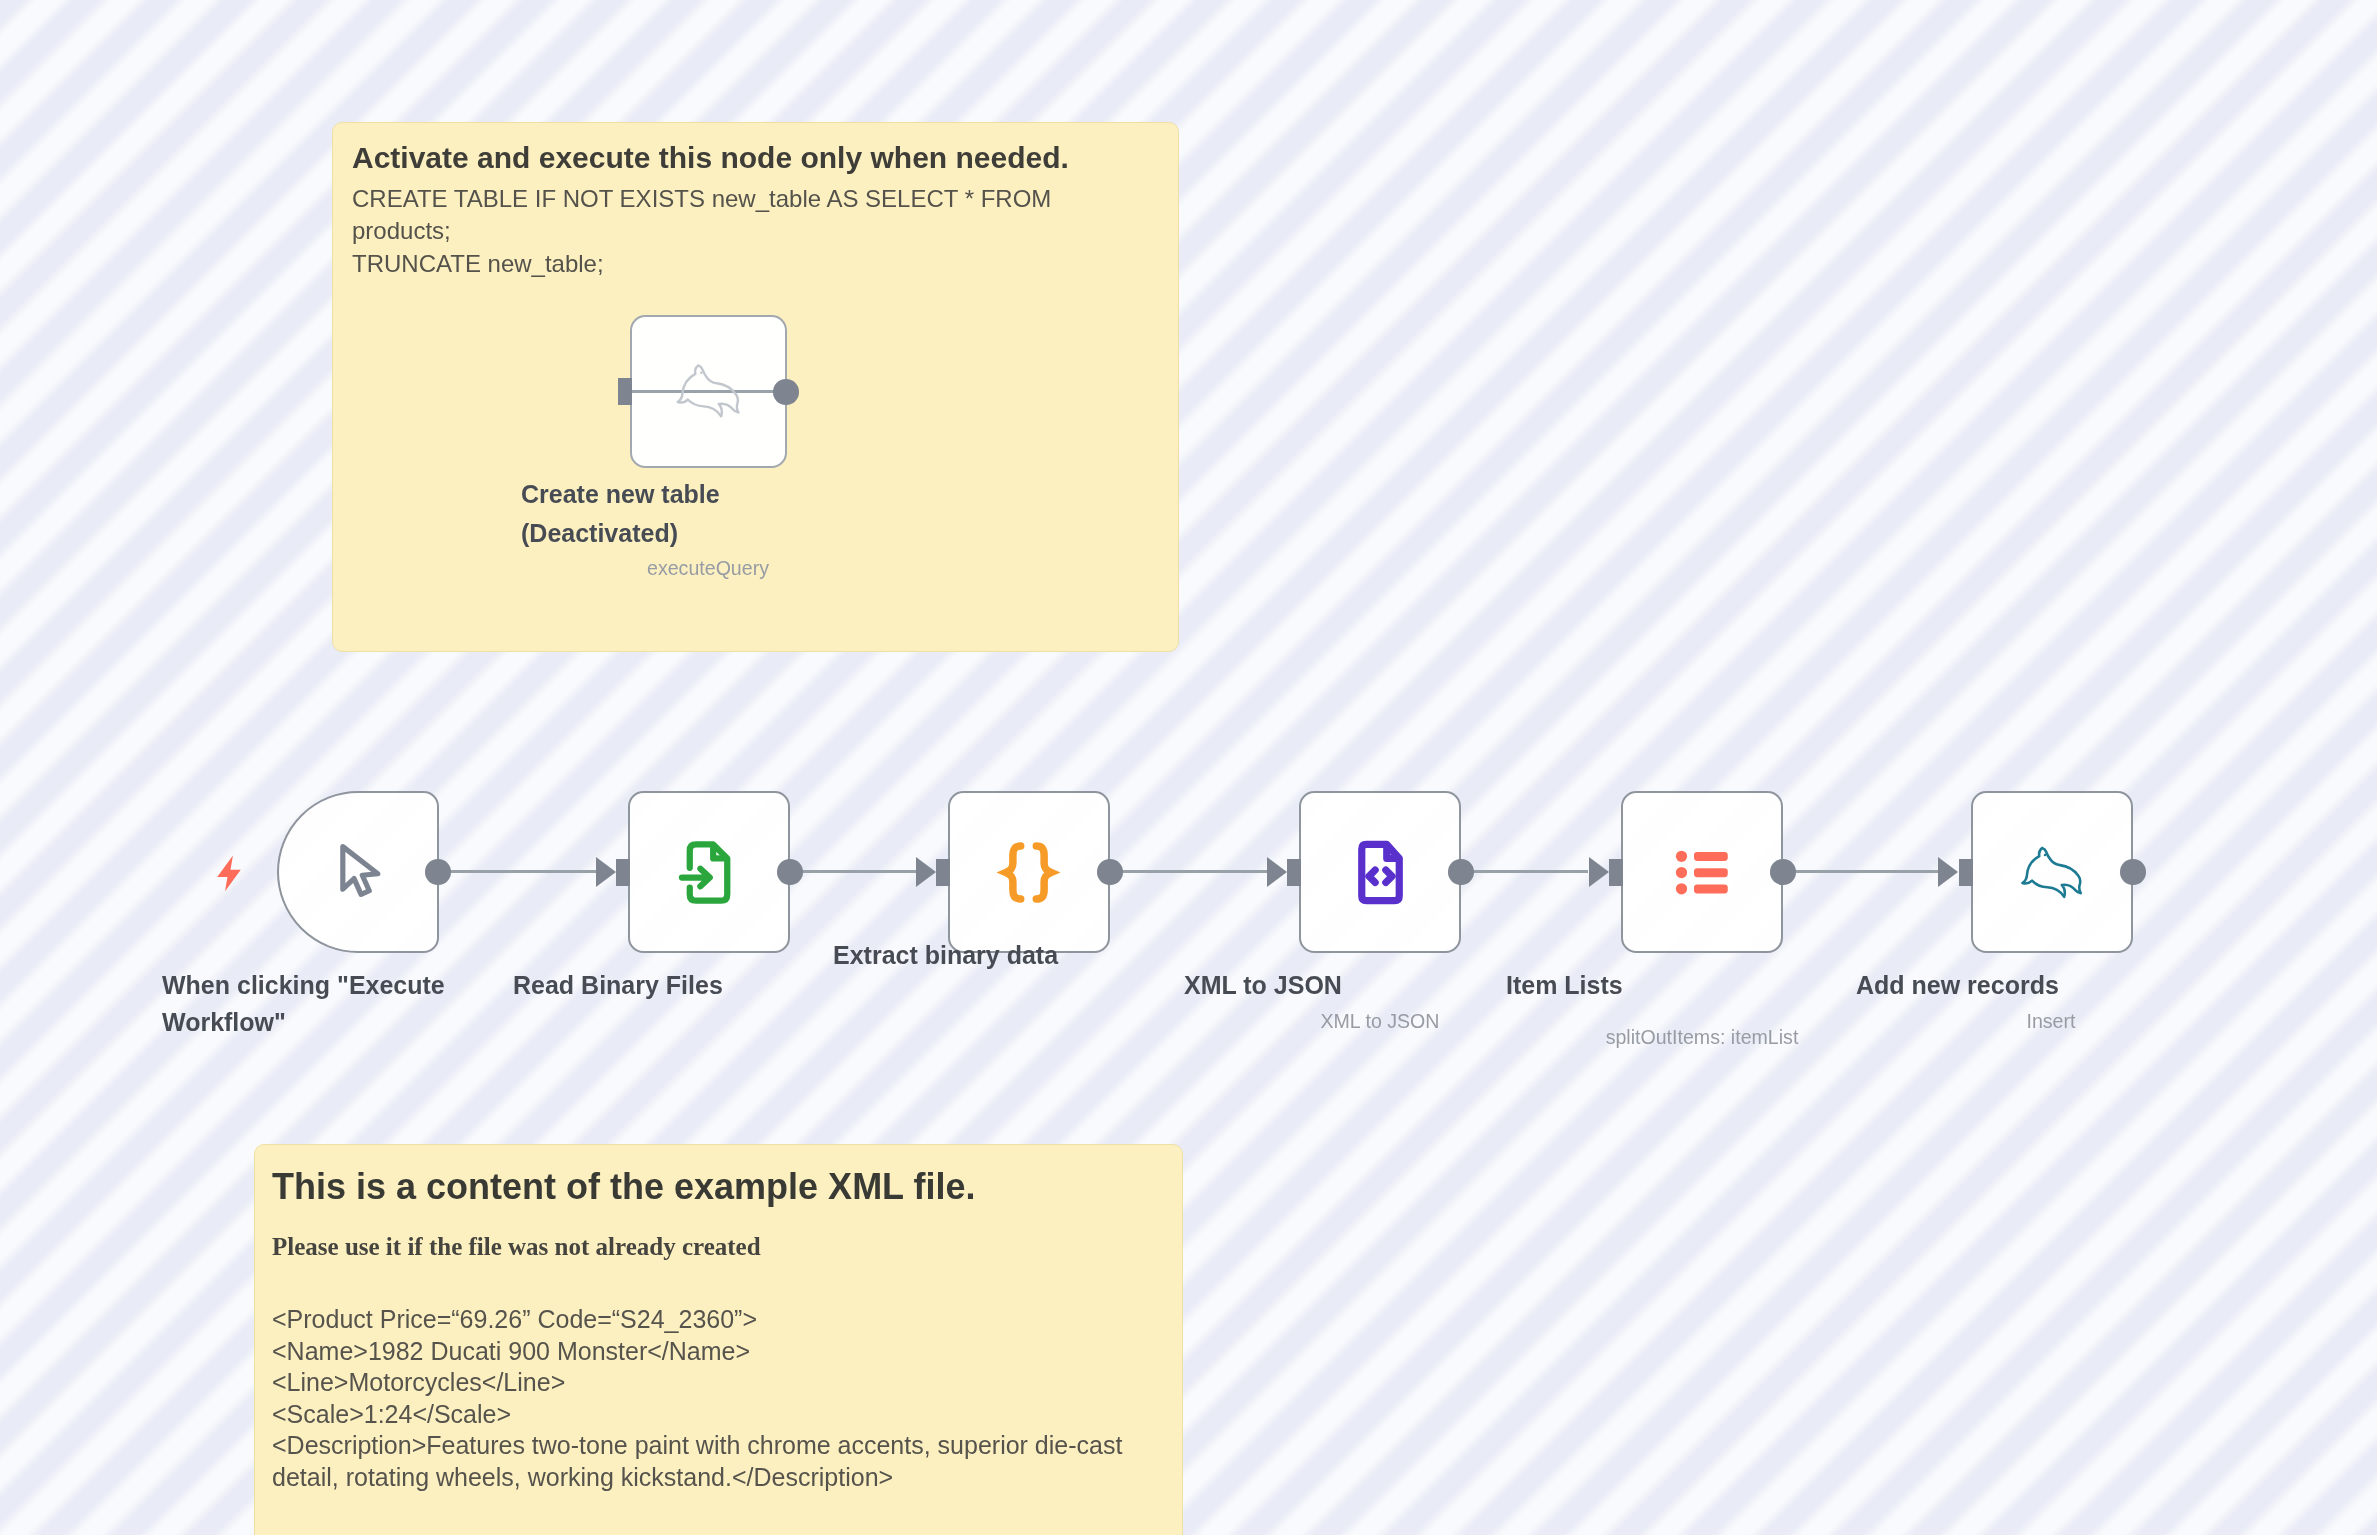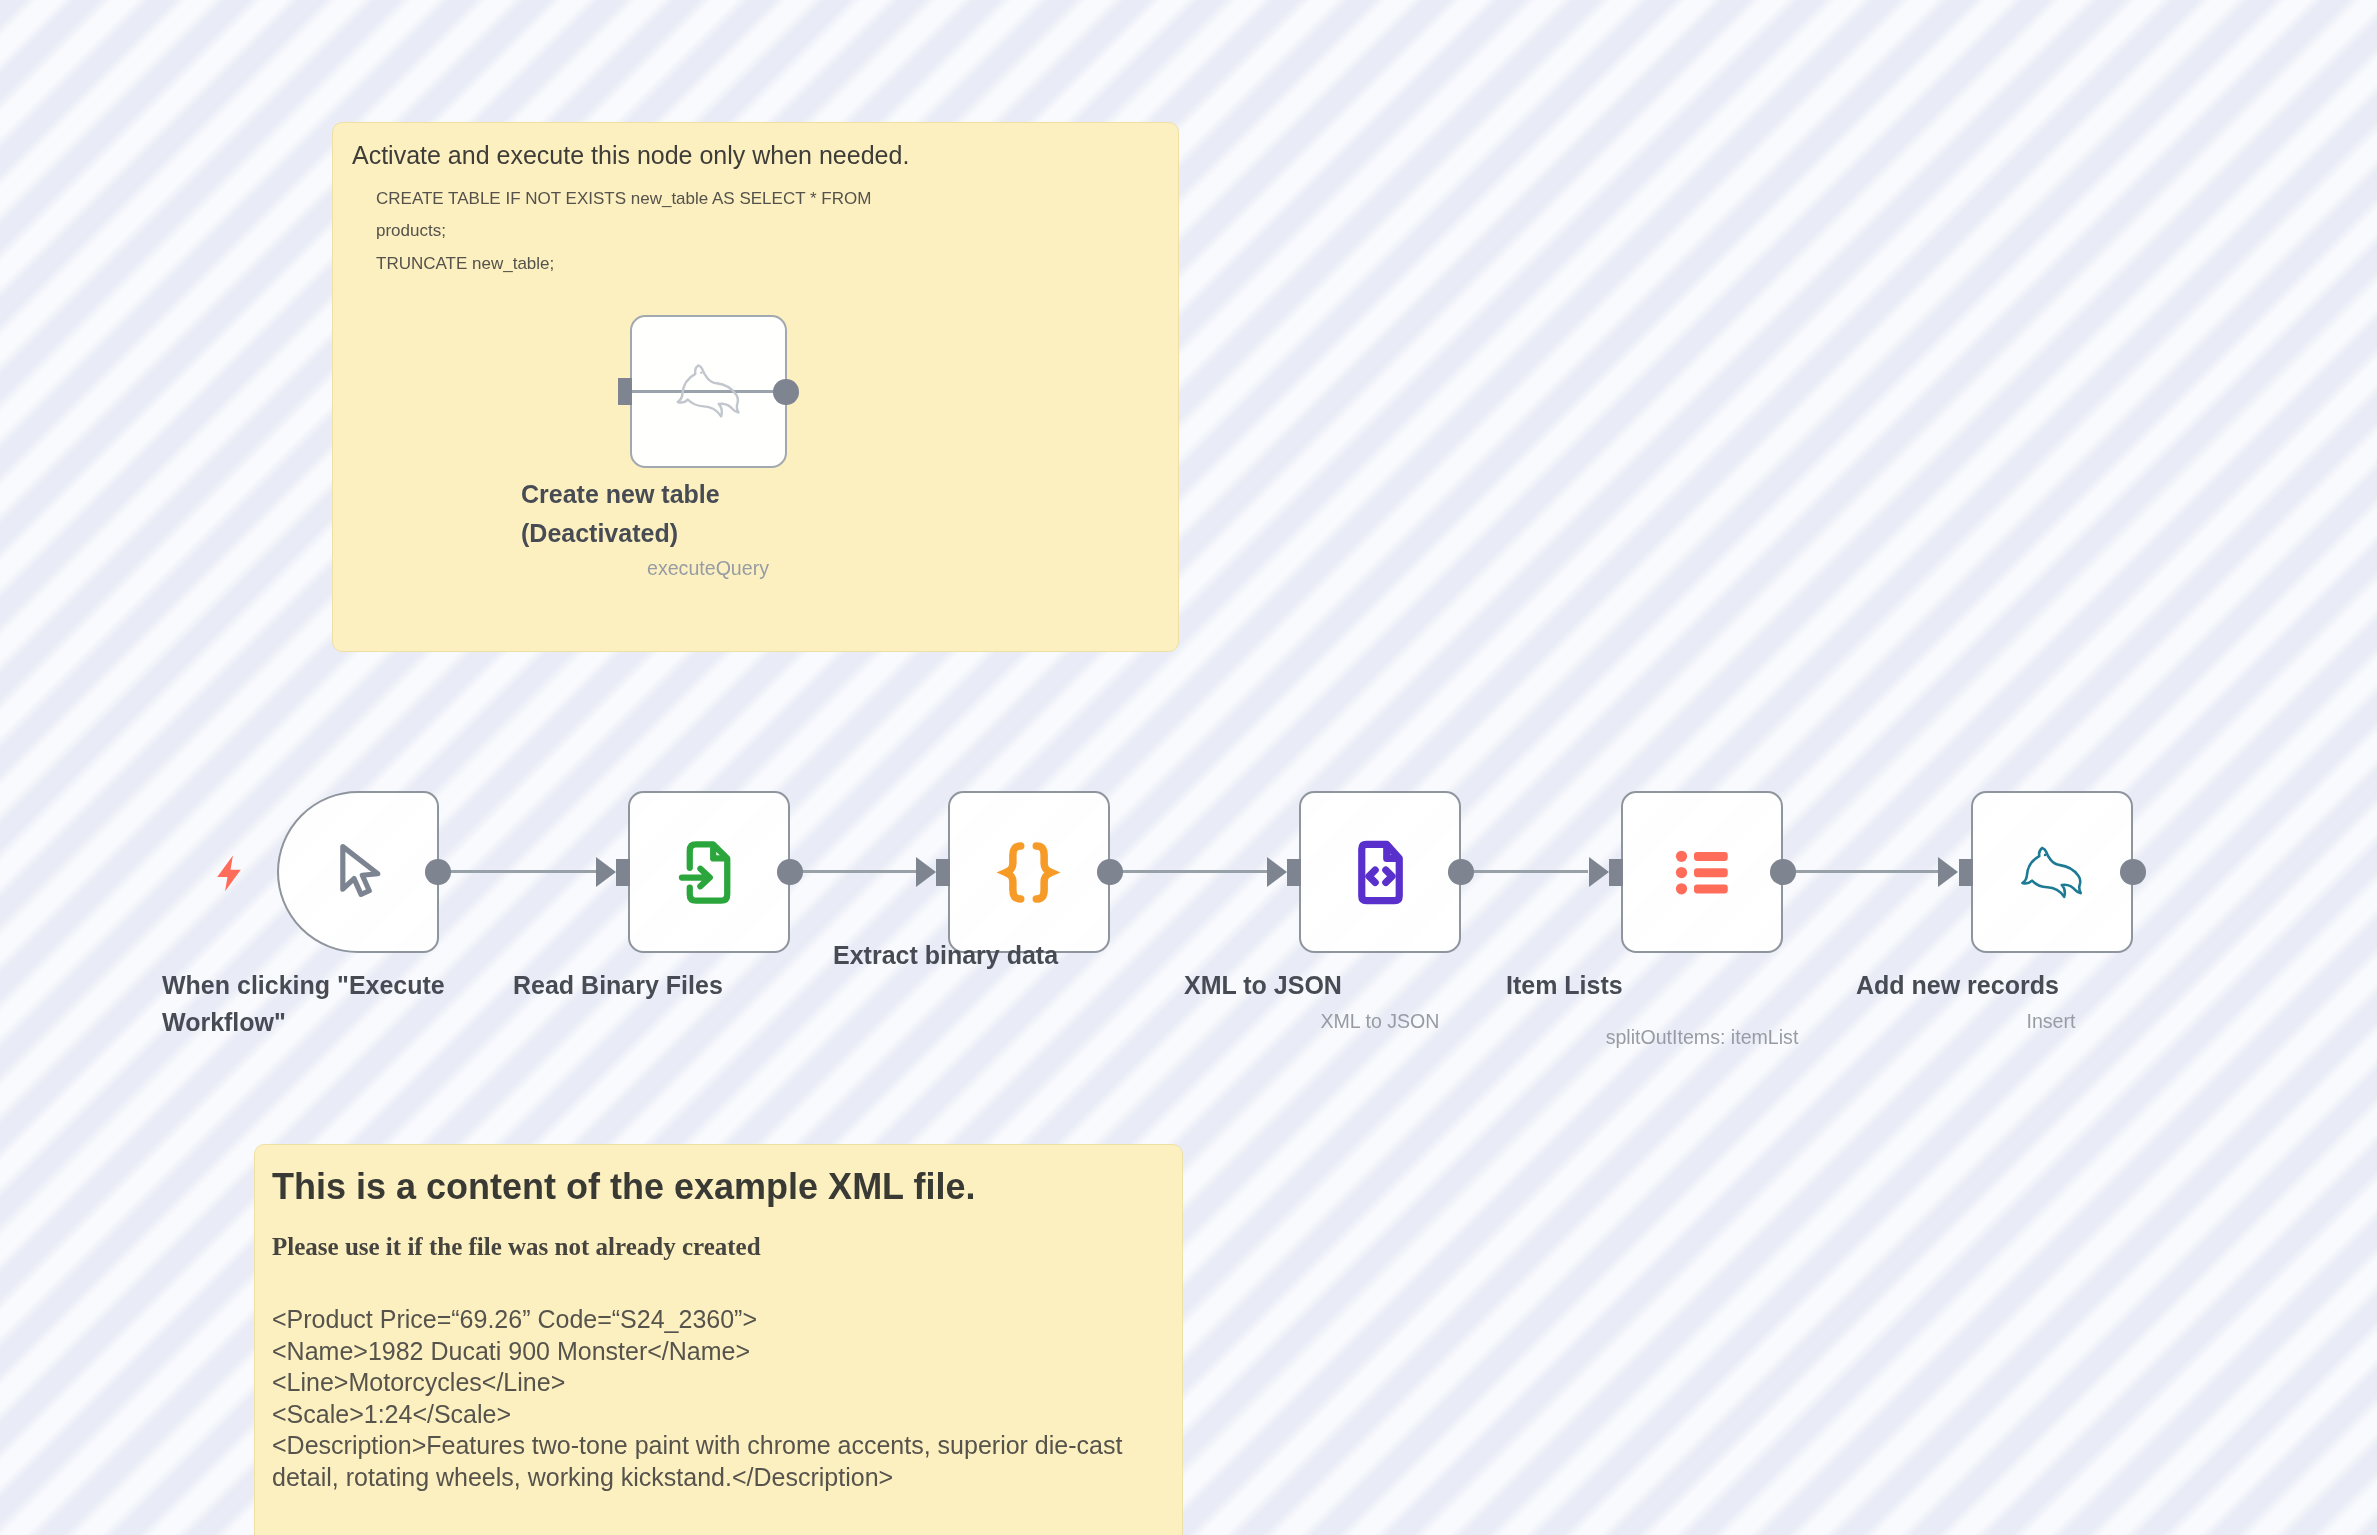--- a/index.html
+++ b/index.html
@@ -6,22 +6,22 @@
   #canvas{
     position:relative;width:2377px;height:1536px;overflow:hidden;
     font-family:"Liberation Sans","DejaVu Sans",sans-serif;
     background:repeating-linear-gradient(135deg,
       #e9ecf6 0px,#e9ecf6 17px,#f9fafd 27px,#f9fafd 43px,#e9ecf6 53px);
   }
   .sticky{
     position:absolute;background:#fcf0c1;border:1.7px solid #eee0a3;
     border-radius:10.2px;box-sizing:border-box;z-index:1;
   }
-  .sticky-title{position:absolute;font-size:25px;font-weight:normal;color:#3e3d38;}
-  .sticky-code{position:absolute;font-size:17px;color:#54524b;line-height:32px;white-space:pre;margin-left:24px;}
+  .sticky-title{position:absolute;font-size:30px;font-weight:bold;color:#3e3d38;}
+  .sticky-code{position:absolute;font-size:24px;color:#54524b;line-height:32px;white-space:pre;}
   .sticky-h1{position:absolute;font-size:36px;font-weight:bold;color:#3a3a35;}
   .sticky-h2{position:absolute;font-size:25px;font-weight:bold;color:#46443e;font-family:Liberation Serif, serif;}
   .xml-block{position:absolute;font-size:25px;color:#55534c;line-height:31.5px;}
   .xml-line{white-space:pre;}
   .node-box{
     position:absolute;width:162px;height:162px;background:rgba(255,255,255,.93);
     border:2.6px solid #8f959d;border-radius:15.3px;box-sizing:border-box;z-index:3;
   }
   .node-box.trigger{border-radius:81px 15.3px 15.3px 81px;}
   .node-box.disabled{width:157px;height:153px;background:rgba(255,255,255,.96);border-color:#a2a8af;}

